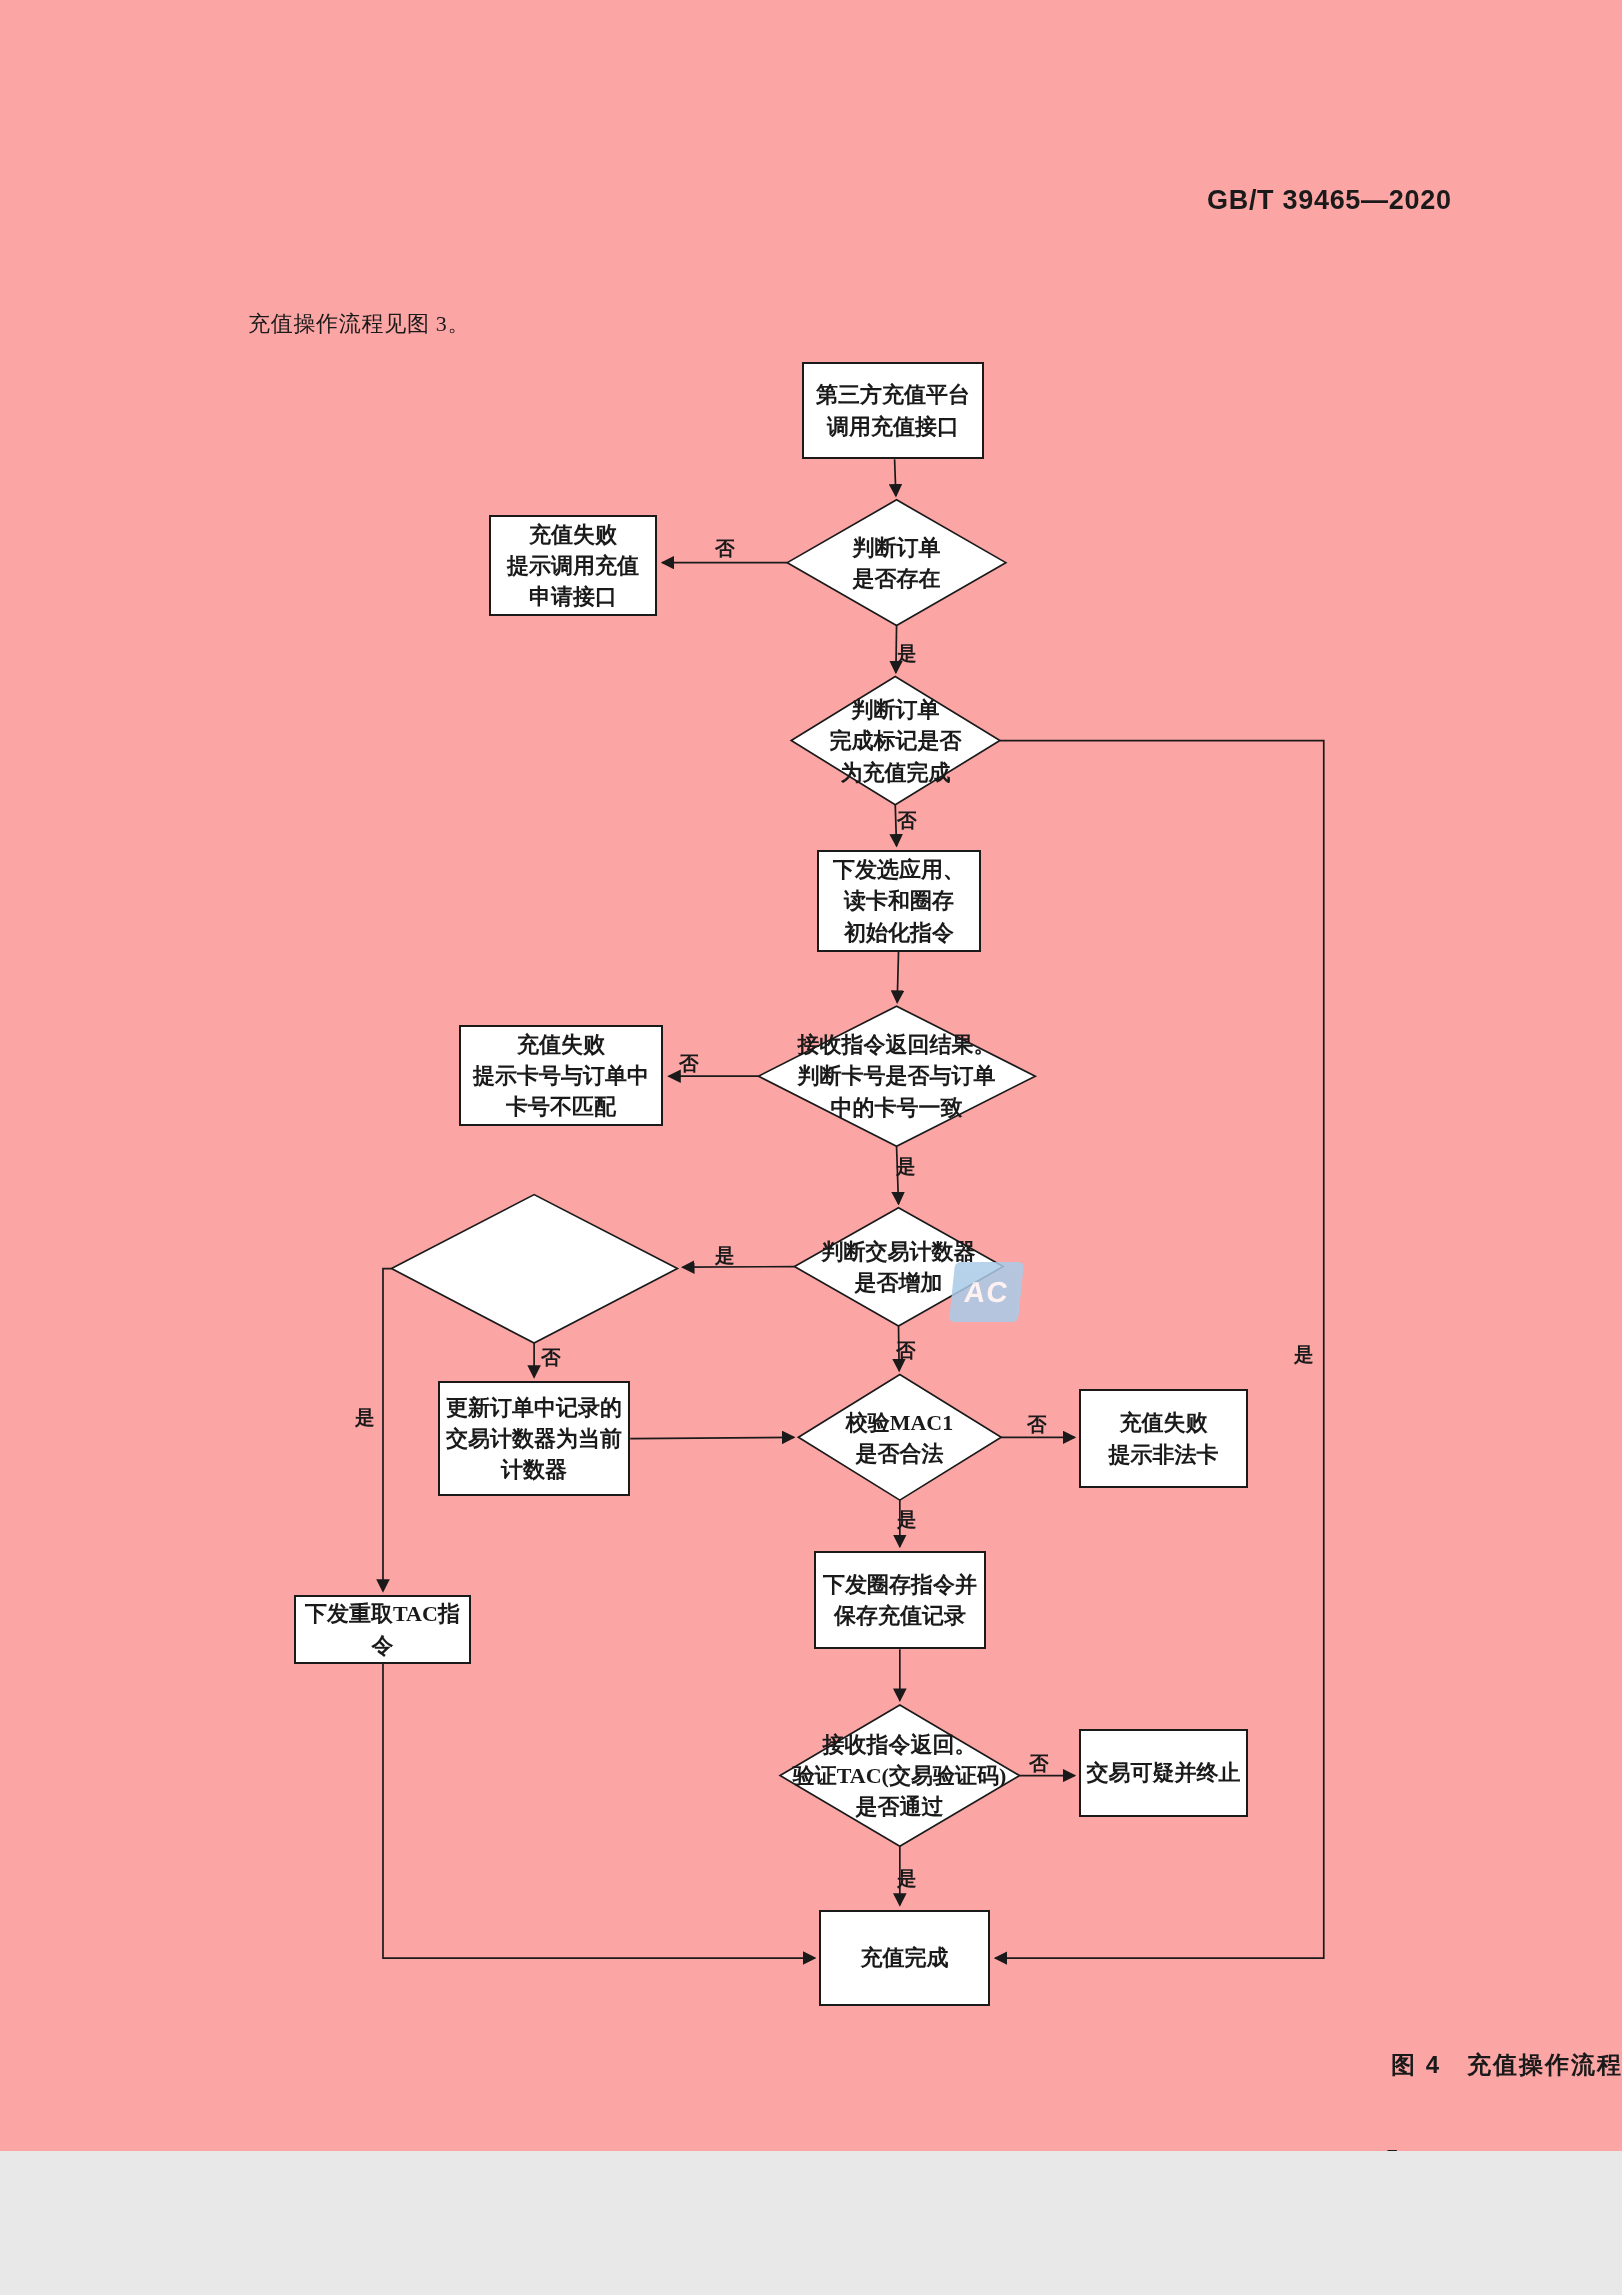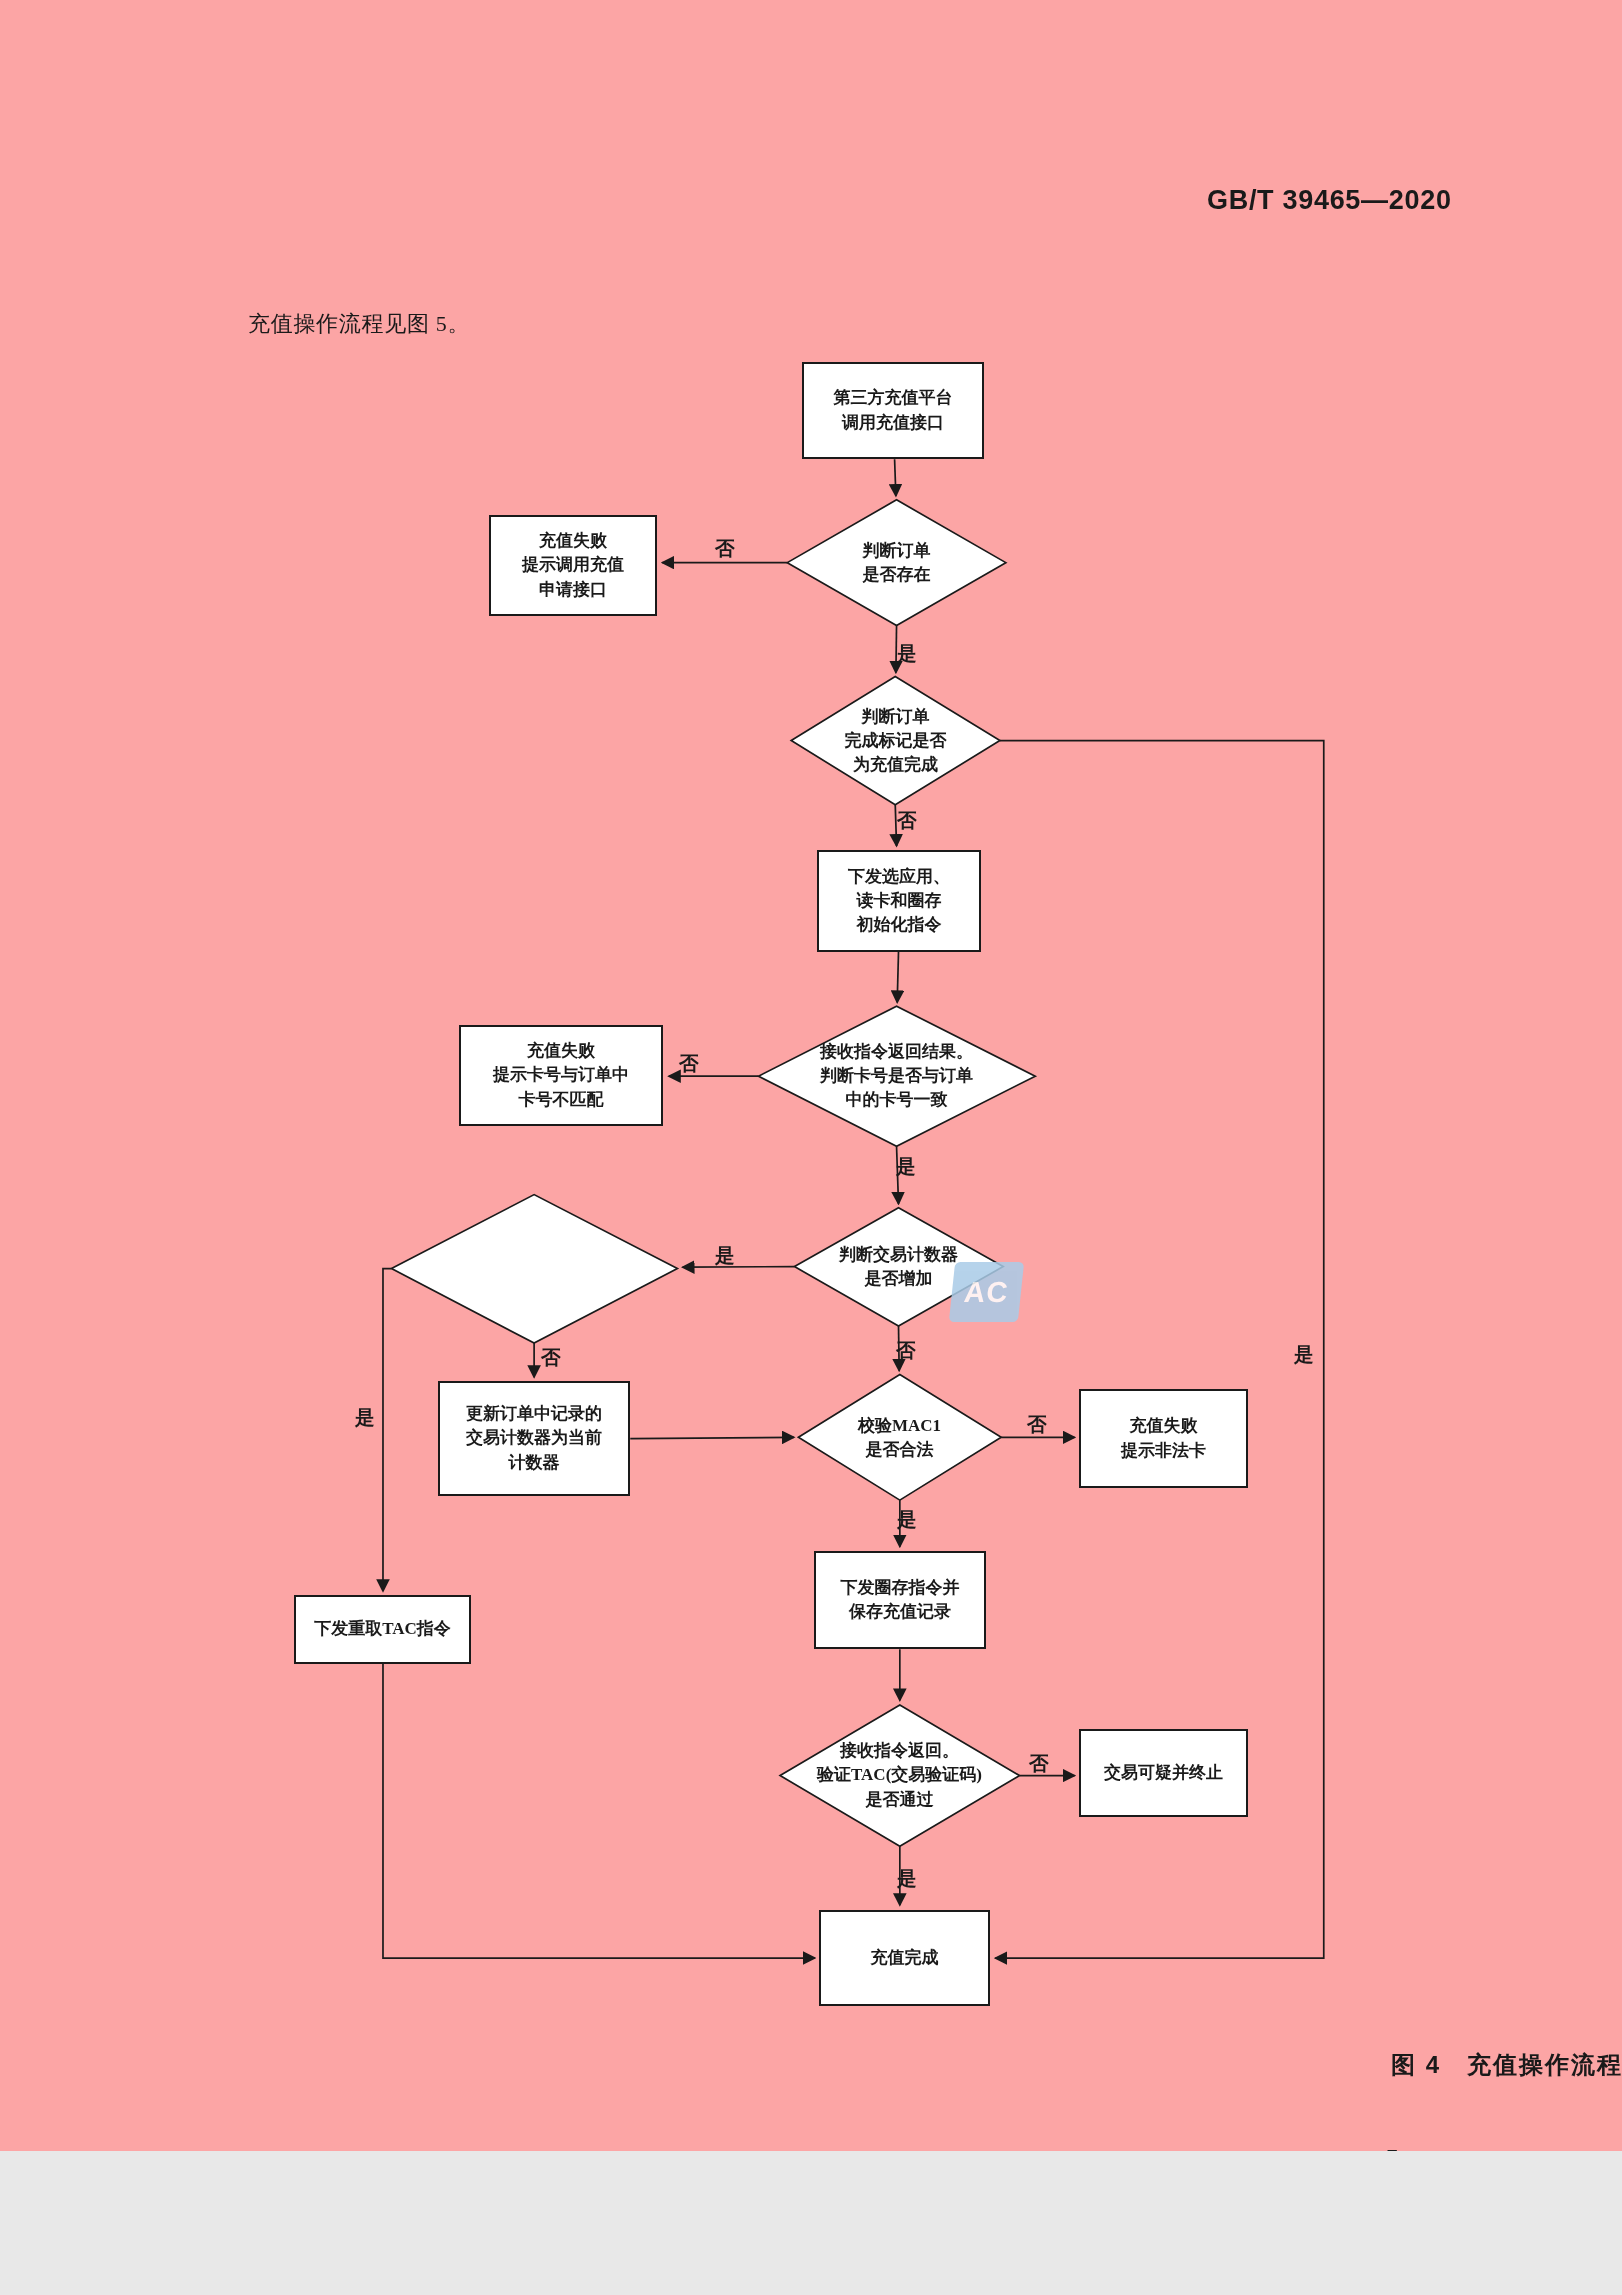--- a/index.html
+++ b/index.html
@@ -20,21 +20,21 @@
   .intro-1 { left:183px; top:264px; }
   .intro-2 { left:248px; top:309px; }
 
   .flowchart { position:absolute; inset:0; }
   svg.connectors { position:absolute; left:0; top:0; z-index:1; }
 
   .node {
     position:absolute; z-index:3;
     display:flex; align-items:center; justify-content:center;
     text-align:center; white-space:pre-line;
-    font-weight:bold; font-size:17px; line-height:1.42;
+    font-weight:bold; font-size:22px; line-height:1.42;
     box-sizing:border-box;
   }
   .box { border:2px solid #1a1a1a; background:#ffffff; }
   .dtext { background:transparent; }
 
   .elabel {
     position:absolute; z-index:4;
     font-size:19.6px; font-weight:bold;
   }
 
@@ -58,21 +58,21 @@
     position:absolute; top:2145px; left:1386px;
     font-size:23px;
   }
 </style>
 </head>
 <body>
 
 <div class="page">
 
   <div class="std-header">GB/T 39465—2020</div>
-  <div class="intro intro-2">充值操作流程见图 5。</div>
+  <div class="intro intro-2">充值操作流程见图 3。</div>
 
   <div class="flowchart">
 
     <div class="watermark">AC</div>
 
     <svg class="connectors" width="1623" height="2295" viewBox="0 0 2480 3508">
       <defs>
         <marker id="arrow" viewBox="0 0 8 8" refX="7" refY="4" markerWidth="8" markerHeight="8" orient="auto-start-reverse">
           <path d="M0,0 L8,4 L0,8 z" fill="#1a1a1a"></path>
         </marker>

